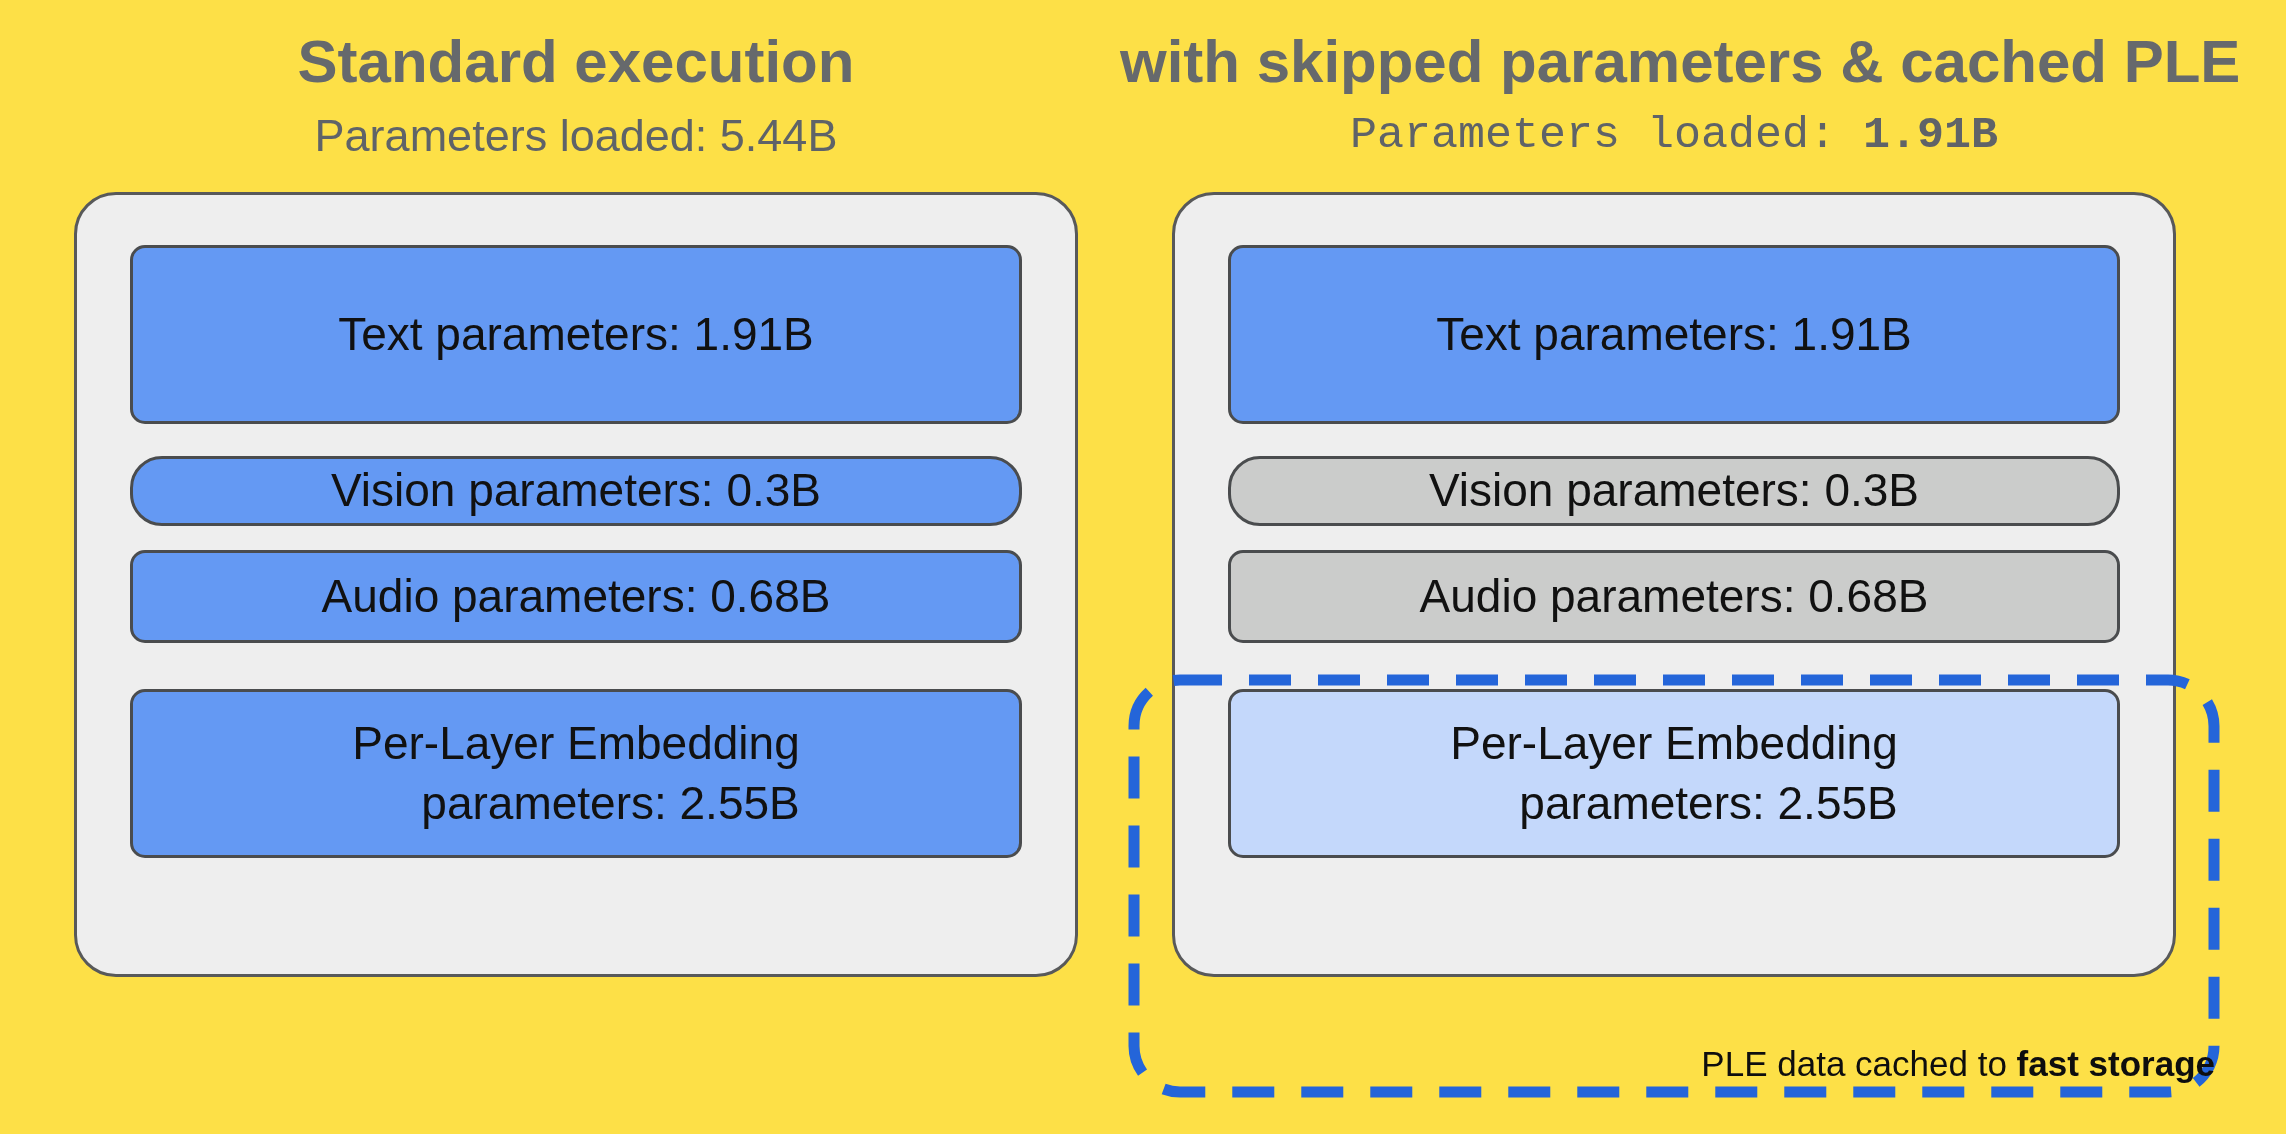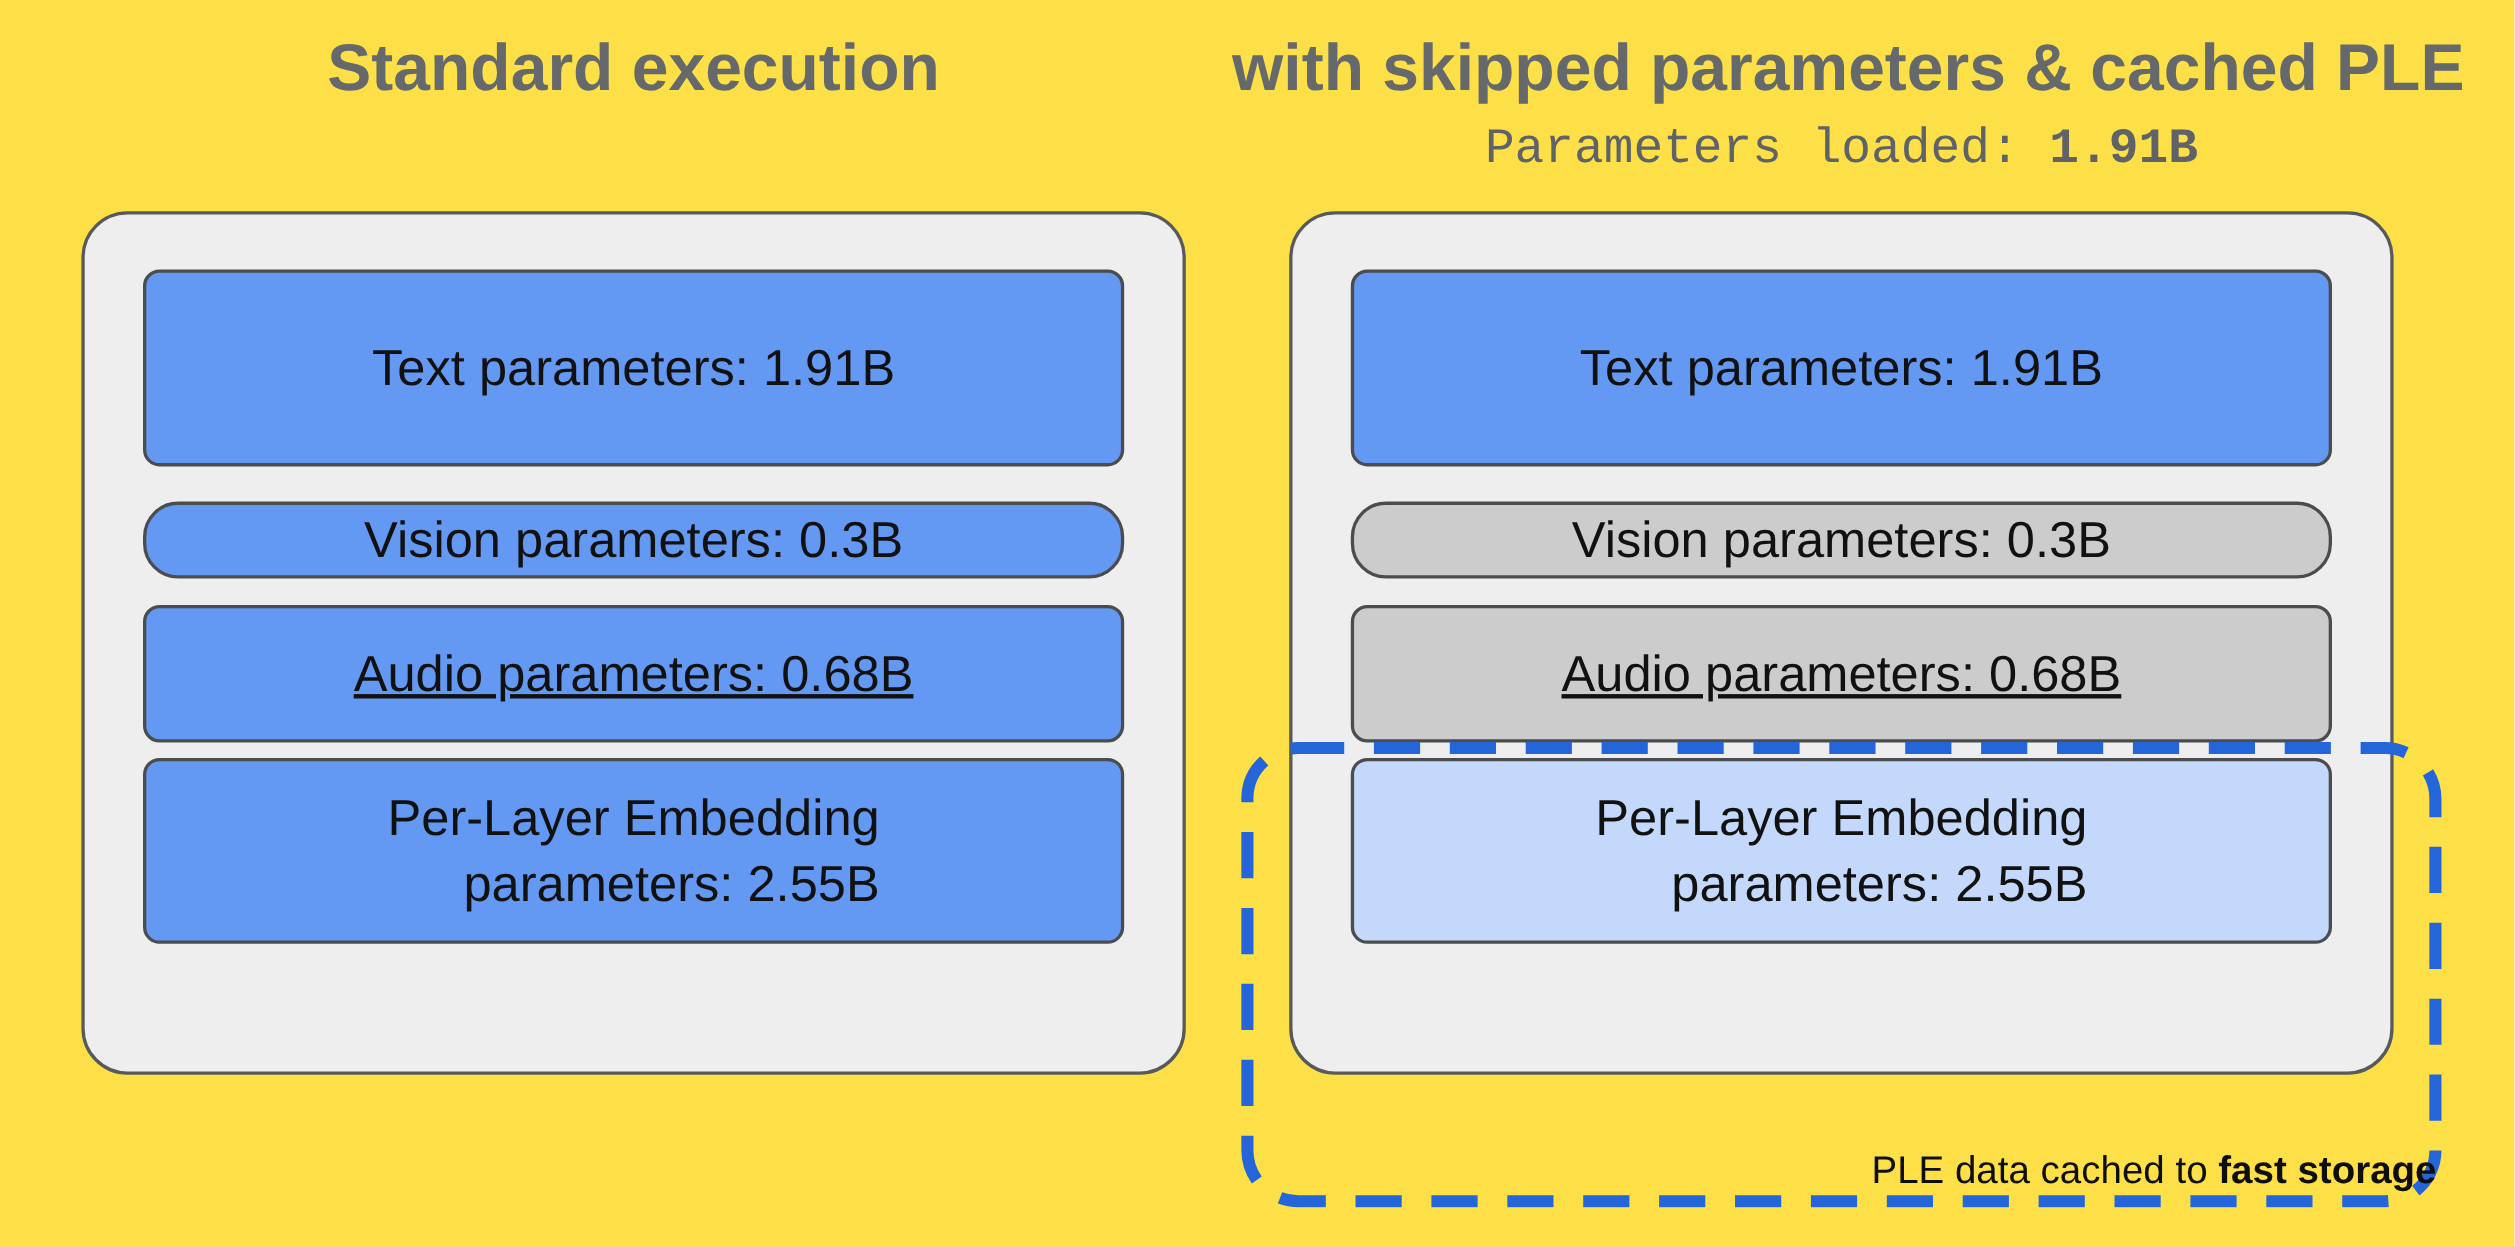--- a/index.html
+++ b/index.html
@@ -60,21 +60,21 @@
     align-items: center;
     justify-content: center;
     text-align: right;
     font-size: 46px;
     line-height: 1.3;
     color: #111111;
     white-space: pre-line;
   }
   .row-text   { top: 50px;  height: 179px; }
   .row-vision { top: 261px; height: 70px; border-radius: 32px;  }
-  .row-audio  { top: 355px; height: 125px; text-decoration: underline; }
+  .row-audio  { top: 355px; height: 93px; }
   .row-ple    { top: 494px; height: 169px; }
   .fill-blue      { background: var(--loaded-blue); }
   .fill-gray      { background: var(--skipped-gray); }
   .fill-lightblue { background: var(--cached-light-blue); }
   #ple-cache-outline {
     position: absolute;
     left: 1128px;
     top: 674px;
     width: 1092px;
     height: 424px;
@@ -93,20 +93,21 @@
     white-space: nowrap;
   }
   #ple-cache-caption .bold-value { font-weight: bold; }
 </style>
 </head>
 <body>
 
 <div id="stage">
 
   <div class="panel-title" style="left:74px; width:1004px;">Standard execution</div>
+  <div class="panel-subtitle" style="left:74px; width:1004px;"><span>Parameters loaded:</span> <span>5.44B</span></div>
 
   <div class="container left">
     <div class="pbox fill-blue row-text">
       <span>Text parameters: 1.91B</span>
     </div>
     <div class="pbox fill-blue row-vision">
       <span>Vision parameters: 0.3B</span>
     </div>
     <div class="pbox fill-blue row-audio">
       <span>Audio parameters: 0.68B</span>

